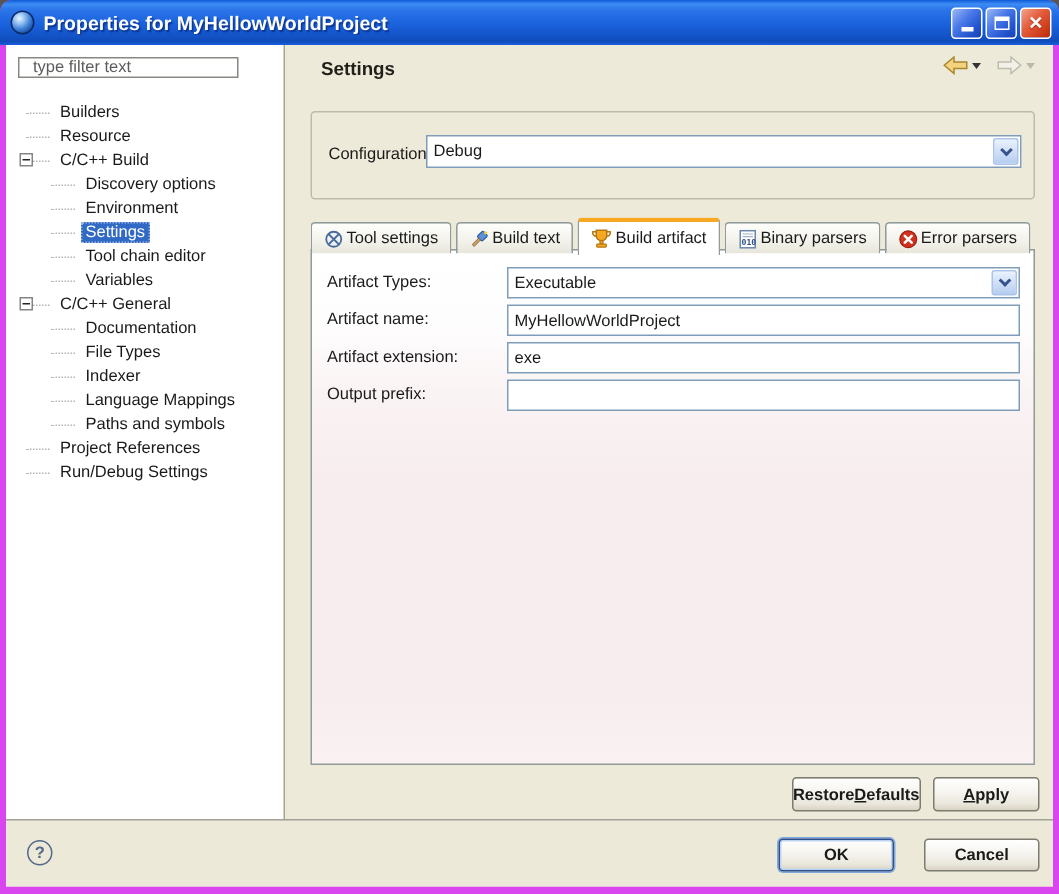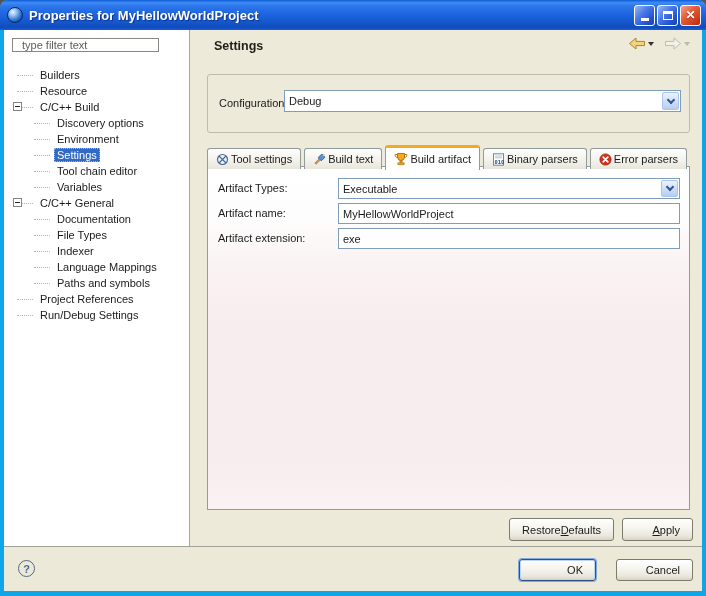--- a/index.html
+++ b/index.html
@@ -3,21 +3,21 @@
 <meta charset="utf-8">
 <style>
   * { margin:0; padding:0; box-sizing:border-box; }
   body {
     font-family: "Liberation Sans", sans-serif;
     background:#555;
     display:flex; justify-content:center; align-items:flex-start;
   }
   .window {
     position:relative; width:706px; height:596px;
-    background:#0ea5e9;
+    background:#d946ef;
     border-radius:8px 8px 0 0;
     overflow:hidden;
     font-size:11px; color:#1a1a1a;
   }
   
   .titlebar {
     position:absolute; top:0; left:0; right:0; height:30px;
     background:linear-gradient(180deg,#0f5ad7 0%,#3d8cf4 9%,#2b74e9 22%,#1a61dc 55%,#0f4cbc 92%,#1a5edd 100%);
     border-radius:7px 7px 0 0;
     display:flex; align-items:center; padding:0 5px 0 7px;
@@ -128,25 +128,25 @@
   .form-row { position:absolute; left:10px; right:9px; height:22px; }
   .form-row .flabel { position:absolute; left:0; top:4px; }
   .form-row .ffield { position:absolute; left:120px; right:0; top:0; height:21px; }
   .txt {
     width:100%; height:100%; border:1px solid #7f9db9; background:#fff;
     font-family:"Liberation Sans",sans-serif; font-size:11px; color:#1a1a1a;
     padding:0 4px; outline:none;
   }
   
   .xp-btn {
-    height:23px; padding:0 12px;
+    height:23px; padding:0 0;
     background:linear-gradient(180deg,#ffffff 0%,#f5f4ee 45%,#eae7dc 80%,#d9d3c3 100%);
     border:1px solid #7b7b6f; border-radius:3px;
     font-family:"Liberation Sans",sans-serif; font-size:11px; color:#1a1a1a;
-    display:flex; align-items:center; justify-content:flex-end; cursor:pointer; white-space:nowrap;
+    display:flex; align-items:center; justify-content:center; cursor:pointer; white-space:nowrap;font-weight:bold;
   }
   .xp-btn .mn { text-decoration:underline; }
   .panel-btns { position:absolute; right:9px; bottom:5px; display:flex; gap:8px; z-index:5; }
   .panel-btns .xp-btn.apply { width:71px; }
   
   .bottombar {
     position:absolute; left:0; right:0; bottom:0; height:45px;
     background:#ece9d8; border-top:1px solid #a2a195;
   }
   .help-btn {
@@ -343,20 +343,26 @@
         <div class="form-row" style="top:36px;">
           <div class="flabel">Artifact name:</div>
           <div class="ffield">
             <input class="txt" type="text" value="MyHellowWorldProject" style="">
           </div>
         </div>
         <div class="form-row" style="top:61px;">
           <div class="flabel">Artifact extension:</div>
           <div class="ffield">
             <input class="txt" type="text" value="exe" style="">
+          </div>
+        </div>
+        <div class="form-row" style="top:86px;">
+          <div class="flabel">Output prefix:</div>
+          <div class="ffield">
+            <input class="txt" type="text" value="" style="">
           </div>
         </div>
       </div>
 
       <div class="panel-btns">
         <button class="xp-btn">
           <span>Restore </span>
             <span class="mn">D</span>
             <span>efaults</span>
         </button>

